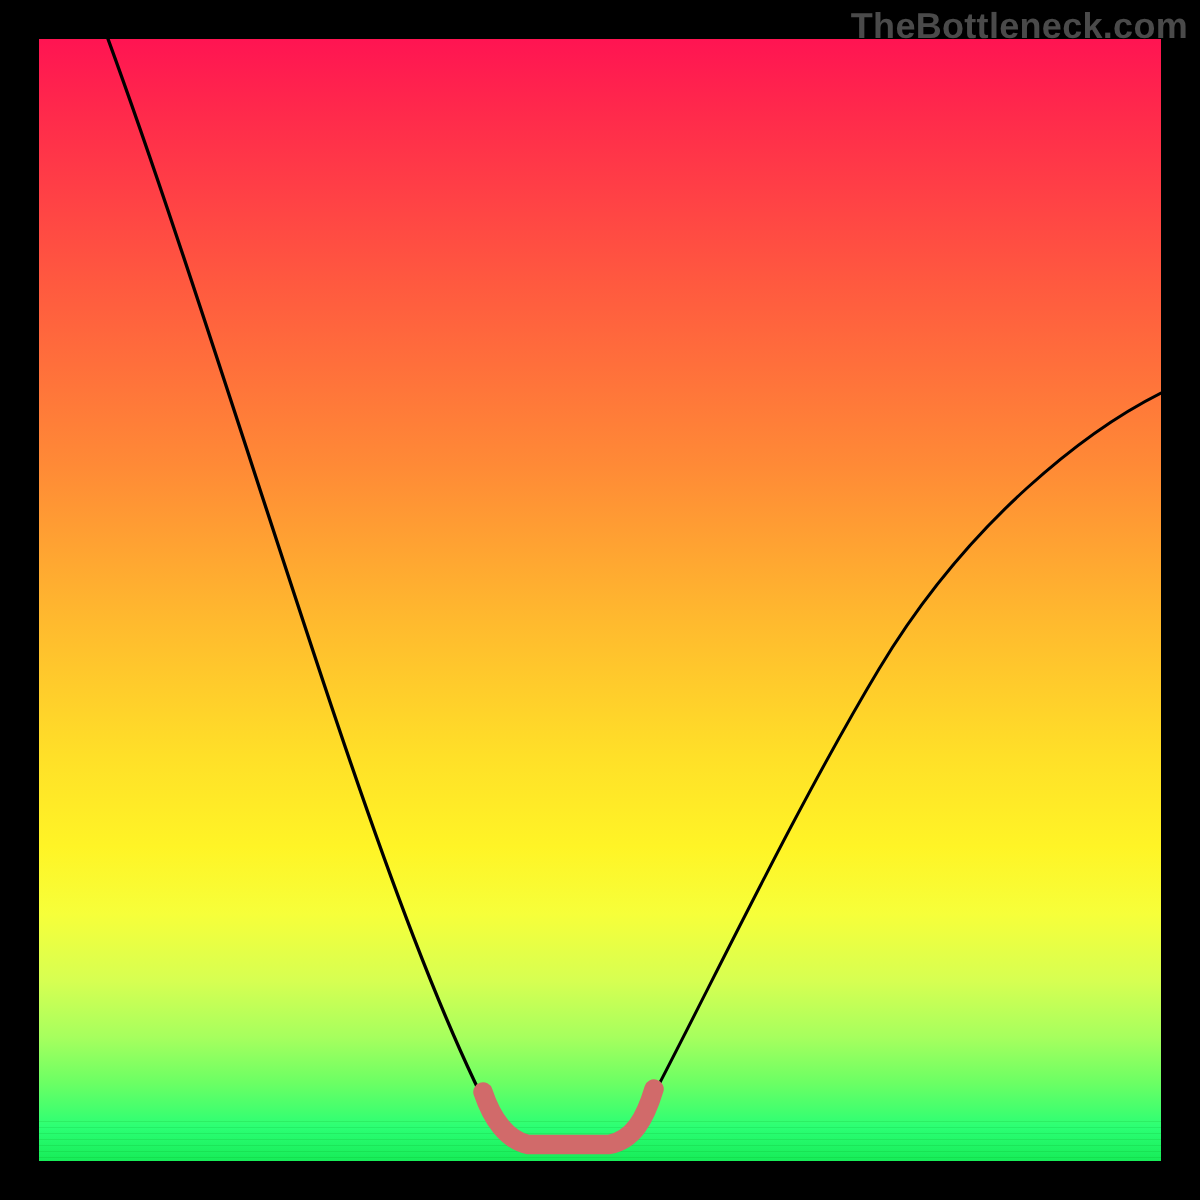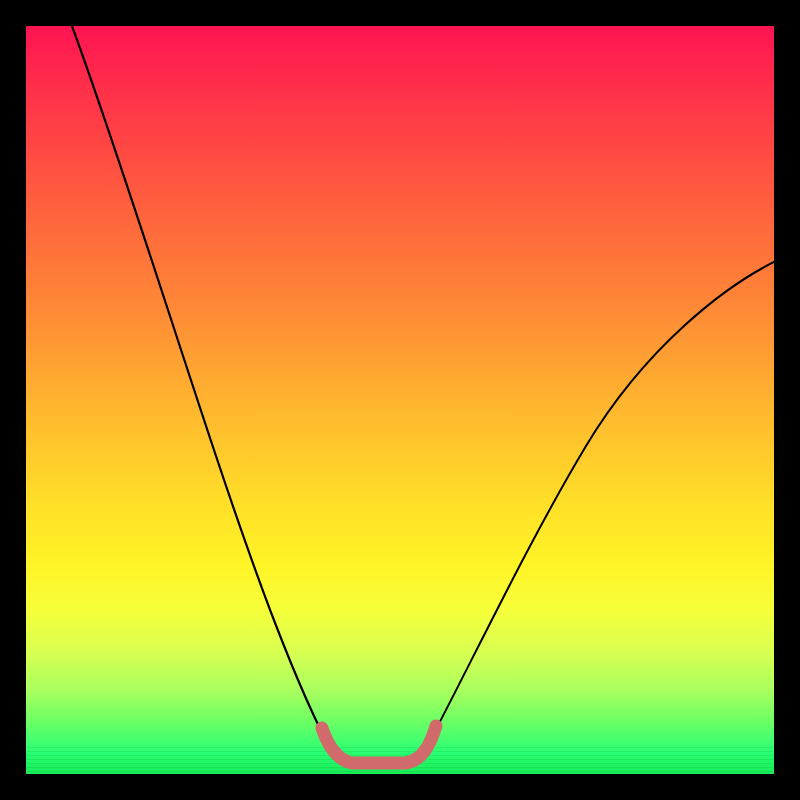--- a/index.html
+++ b/index.html
@@ -74,20 +74,21 @@
     position: absolute;
     inset: 0;
     width: 100%;
     height: 100%;
   }
 </style>
 </head>
 <body>
 
 <div class="frame">
+  <div class="watermark">TheBottleneck.com</div>
 
   <div class="plot">
     <div class="gradient"></div>
     <div class="green-edge"></div>
 
     <svg class="curves" viewBox="0 0 748 748" preserveAspectRatio="none">
       <path d="M 46 0
                C 90 120, 140 280, 190 430
                C 230 550, 270 660, 308 730" fill="none" stroke="#000" stroke-width="2.2" stroke-linecap="round"></path>
       <path d="M 396 730

